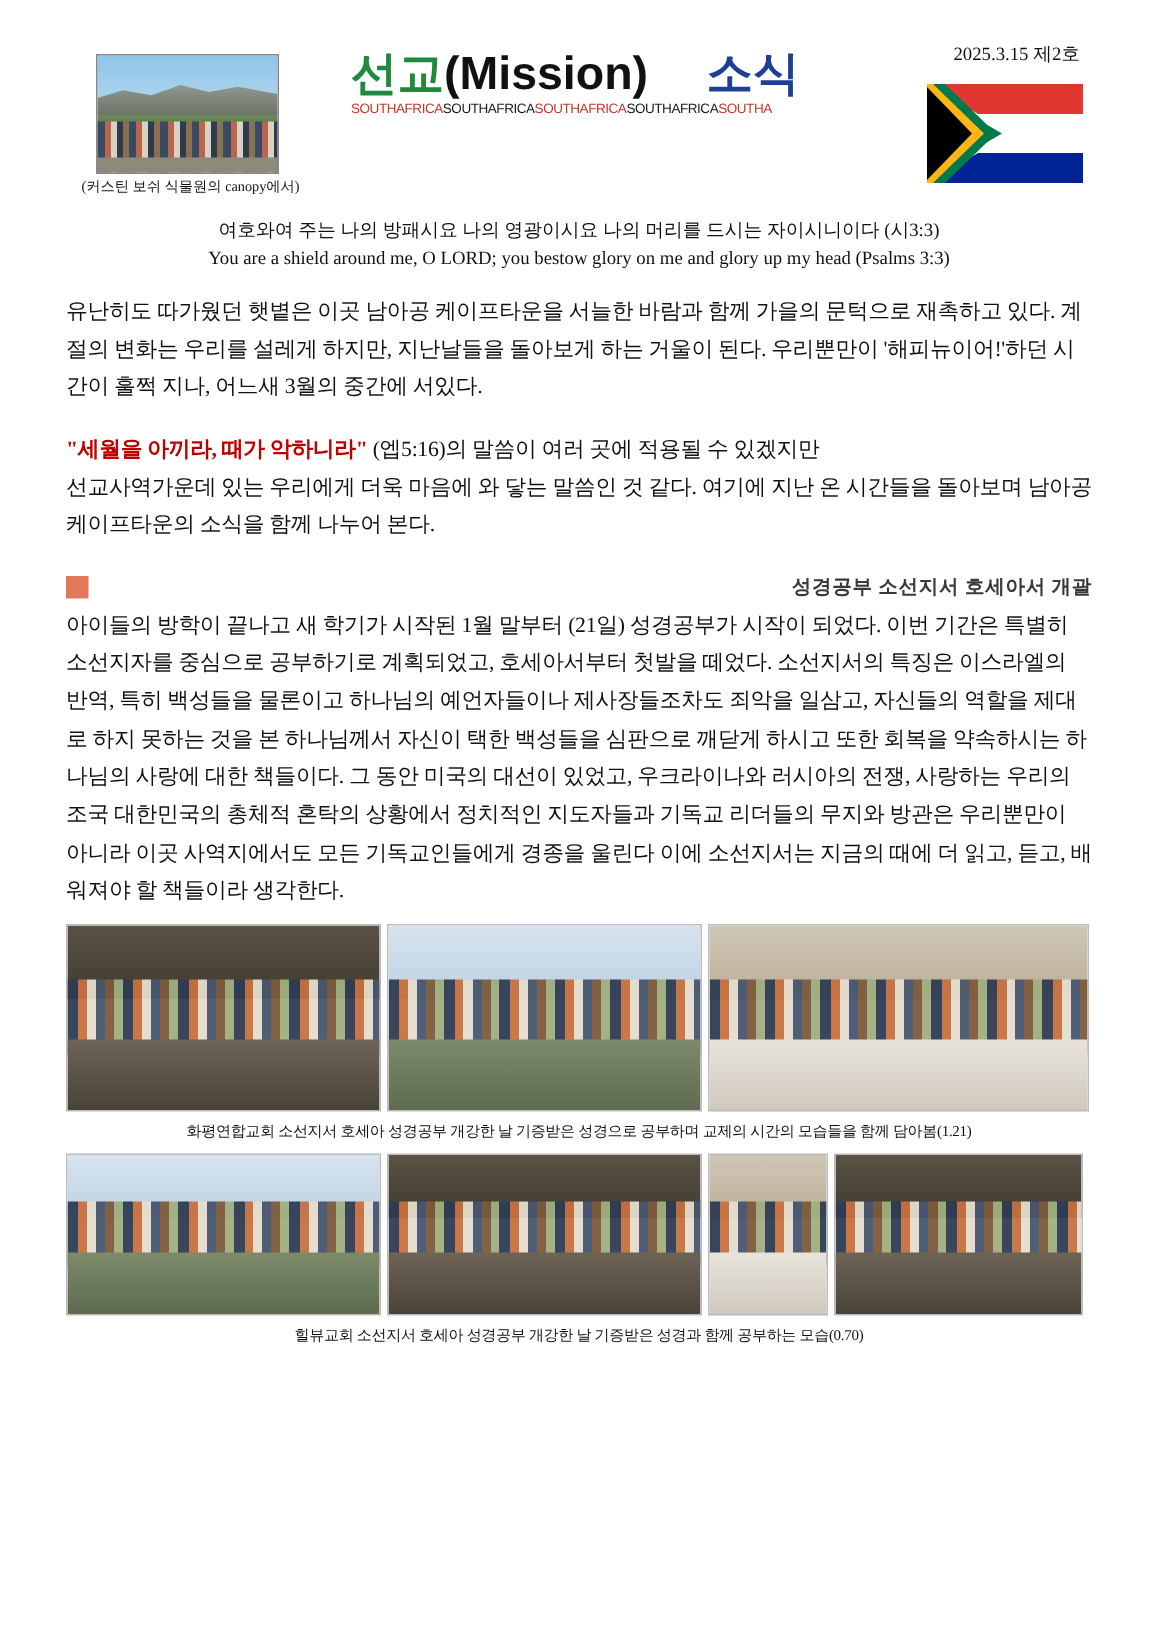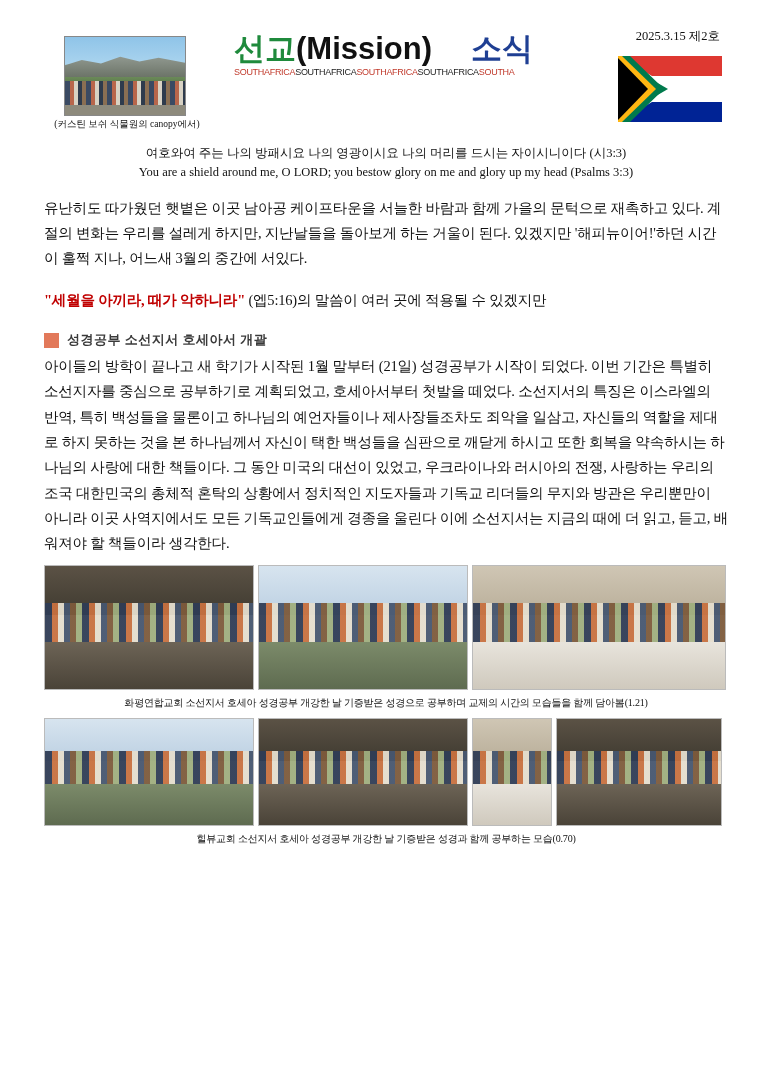--- a/index.html
+++ b/index.html
@@ -143,20 +143,21 @@
   .body-text p { margin: 0 0 16px 0; }
   .body-text p.tight { margin-bottom: 0; }
   .red { color: #c00000; font-weight: bold; }
 
   
   .sec-head {
     display: flex;
     align-items: center;
     gap: 8px;
     margin: 10px 0 2px 0;
+    justify-content: space-between;
   }
   .sec-bullet {
     width: 15px; height: 15px;
     background: #e2795a;
     display: inline-block;
     flex: none;
   }
   .sec-title {
     font-size: 13px;
     font-weight: bold;
@@ -246,23 +247,24 @@
       </svg>
     </div>
   </div>
 
   <div class="verse">
     <div class="kr">여호와여 주는 나의 방패시요 나의 영광이시요 나의 머리를 드시는 자이시니이다 (시3:3)</div>
     <div class="en">You are a shield around me, O LORD; you bestow glory on me and glory up my head (Psalms 3:3)</div>
   </div>
 
   <div class="body-text">
-    <p>유난히도 따가웠던 햇볕은 이곳 남아공 케이프타운을 서늘한 바람과 함께 가을의 문턱으로 재촉하고 있다. 계절의 변화는 우리를 설레게 하지만, 지난날들을 돌아보게 하는 거울이 된다. 있겠지만 '해피뉴이어!'하던 시간이 훌쩍 지나, 어느새 3월의 중간에 서있다.</p>
+    <p>유난히도 따가웠던 햇볕은 이곳 남아공 케이프타운을 서늘한 바람과 함께 가을의 문턱으로 재촉하고 있다. 계절의 변화는 우리를 설레게 하지만, 지난날들을 돌아보게 하는 거울이 된다. 우리뿐만이 '해피뉴이어!'하던 시간이 훌쩍 지나, 어느새 3월의 중간에 서있다.</p>
     <p>
       <span class="red">"세월을 아끼라, 때가 악하니라"</span><span> (엡5:16)의 말씀이 여러 곳에 적용될 수 있겠지만</span><br>
+      <span>선교사역가운데 있는 우리에게 더욱 마음에 와 닿는 말씀인 것 같다. 여기에 지난 온 시간들을 돌아보며 남아공 케이프타운의 소식을 함께 나누어 본다.</span>
     </p>
 
     <div class="sec-head">
       <span class="sec-bullet"></span>
       <span class="sec-title">성경공부 소선지서 호세아서 개괄</span>
     </div>
 
     <p class="tight">아이들의 방학이 끝나고 새 학기가 시작된 1월 말부터 (21일) 성경공부가 시작이 되었다. 이번 기간은 특별히 소선지자를 중심으로 공부하기로 계획되었고, 호세아서부터 첫발을 떼었다. 소선지서의 특징은 이스라엘의 반역, 특히 백성들을 물론이고 하나님의 예언자들이나 제사장들조차도 죄악을 일삼고, 자신들의 역할을 제대로 하지 못하는 것을 본 하나님께서 자신이 택한 백성들을 심판으로 깨닫게 하시고 또한 회복을 약속하시는 하나님의 사랑에 대한 책들이다. 그 동안 미국의 대선이 있었고, 우크라이나와 러시아의 전쟁, 사랑하는 우리의 조국 대한민국의 총체적 혼탁의 상황에서 정치적인 지도자들과 기독교 리더들의 무지와 방관은 우리뿐만이 아니라 이곳 사역지에서도 모든 기독교인들에게 경종을 울린다 이에 소선지서는 지금의 때에 더 읽고, 듣고, 배워져야 할 책들이라 생각한다.</p>
   </div>
 

